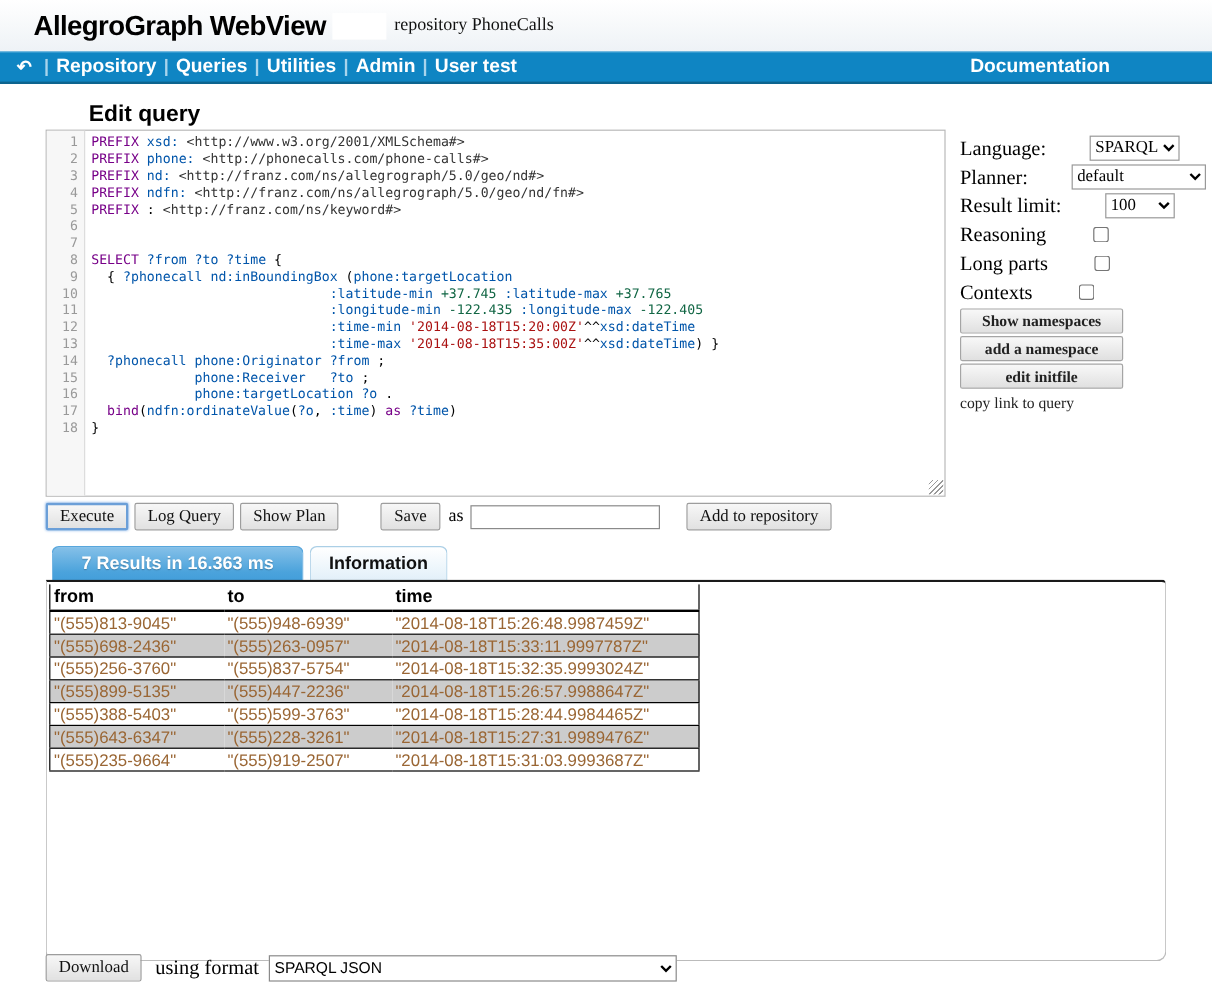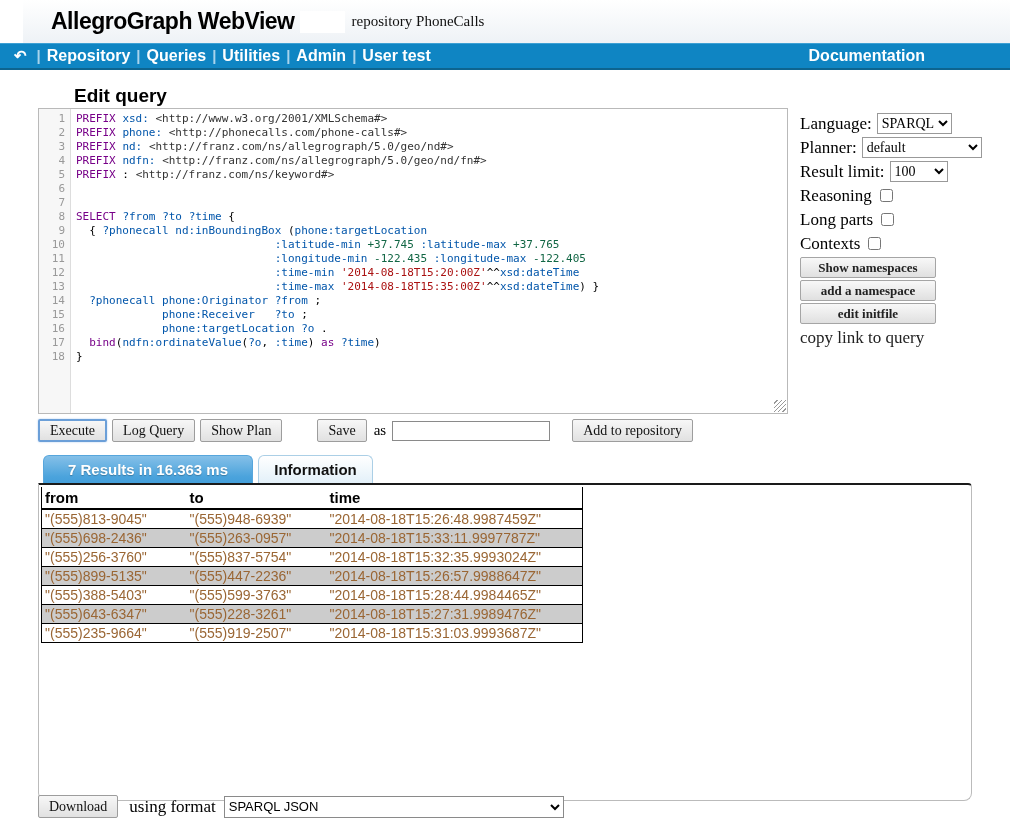--- a/index.html
+++ b/index.html
@@ -1,21 +1,21 @@
 <!DOCTYPE html>
 <html><head>
 <meta charset="utf-8">
 <style>
   * { margin:0; padding:0; box-sizing:border-box; }
   html,body { width:1010px; height:839px; background:#fff; overflow:hidden;
               font-family:"Liberation Sans", sans-serif; position:relative; }
 
   
   .app-header { height:43px; background:linear-gradient(#ffffff,#eef2f6);
-                display:flex; align-items:center; padding-left:28px;margin-left:23px; }
+                display:flex; align-items:center; padding-left:28px; }
   .app-title { font-size:23px; font-weight:bold; color:#000; letter-spacing:-0.5px; }
   .title-box { width:45px; height:22px; background:#fff; margin-left:6px; }
   .repo-label { font-family:"Liberation Serif", serif; font-size:15px; color:#111; margin-left:6px; }
 
   
   .navbar { height:27px; background:#0f85c3; border-top:1px solid #3da0d4;
             border-bottom:2px solid #0d648f; display:flex; align-items:center;
             padding:0 10px; color:#fff; position:relative; }
   .nav-back { font-size:15px; font-weight:bold; color:#fff; cursor:pointer; padding:0 4px; }
   .nav-sep { color:#a8d4ec; font-weight:bold; padding:0 6px; font-size:15px; }
@@ -39,30 +39,30 @@
   .tok-num { color:#164; }
   .tok-str { color:#a11; }
   .tok-uri { color:#333; }
   .resize-handle { position:absolute; right:1px; bottom:1px; width:12px; height:12px;
        background:repeating-linear-gradient(135deg, transparent 0 2px, #999 2px 3px);
        cursor:nwse-resize; }
 
   
   .sidebar { position:absolute; left:800px; top:112px; width:205px;
              font-family:"Liberation Serif", serif; font-size:17px; color:#000; }
-  .side-row { display:flex; align-items:center; height:23px; margin-bottom:1px; }
+  .side-row { display:flex; align-items:center; height:23px; margin-bottom:1px;gap:31px; }
   .side-row select { font-family:"Liberation Serif", serif; font-size:14px; margin-left:5px;
                      border:1px solid #999; background:#fff; height:21px; }
   .sel-language { width:75px; } .sel-planner { width:120px; } .sel-limit { width:58px; }
   .side-check { margin-left:8px; width:13px; height:13px; }
   .side-btn { display:block; width:136px; height:21px; margin:2px 0;
               font-family:"Liberation Serif", serif; font-size:13px; font-weight:bold; color:#222;
               background:linear-gradient(#f8f8f8,#e0e0e0); border:1px solid #a5a5a5;
               border-radius:2px; cursor:pointer; }
-  .copy-link { margin-top:4px; font-size:17px; color:#222; cursor:pointer; }
+  .copy-link { margin-top:4px; font-size:13px; color:#222; cursor:pointer; }
 
   
   .toolbar { position:absolute; left:38px; top:419px; display:flex; align-items:center; }
   .btn { font-family:"Liberation Serif", serif; font-size:14px; color:#111; height:23px;
          background:linear-gradient(#f7f7f7,#e1e1e1); border:1px solid #9d9d9d;
          border-radius:2px; padding:0 10px; cursor:pointer; margin-right:5px; }
   .btn-focused { border:2px solid #6b9fd8; box-shadow:0 0 2px #a9c8ef; }
   .btn-save { margin-left:30px; }
   .as-label { font-family:"Liberation Serif", serif; font-size:15px; margin:0 6px 0 2px; }
   .save-input { width:158px; height:20px; border:1px solid #8a8a8a; font-size:13px; padding:0 4px; }

